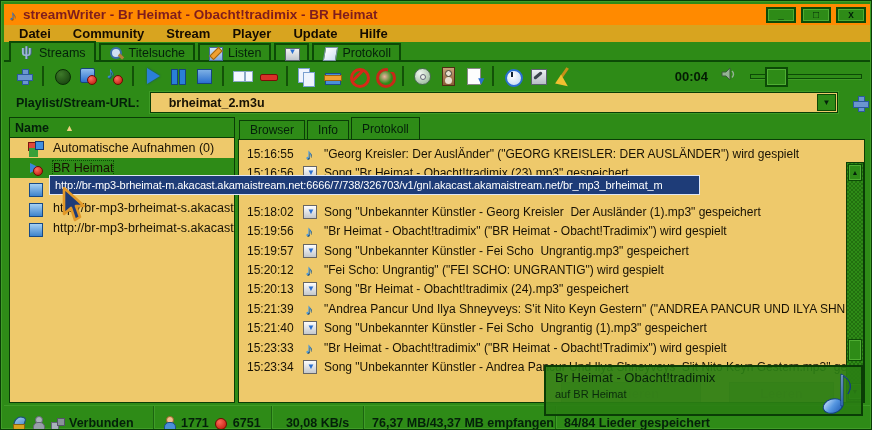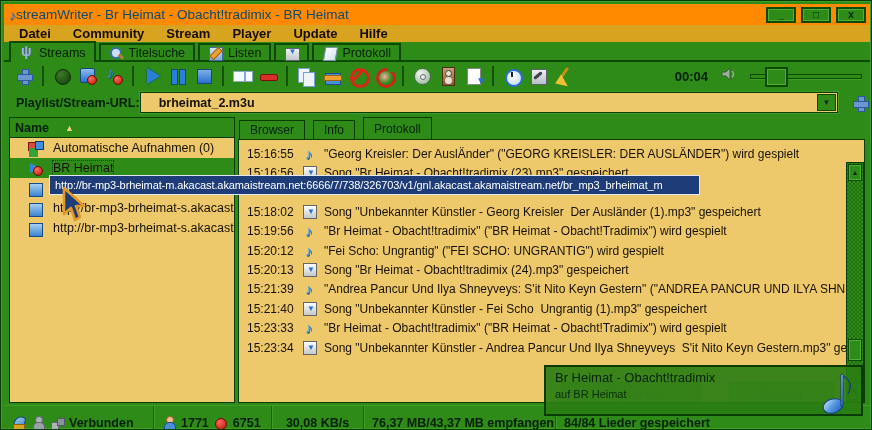--- a/index.html
+++ b/index.html
@@ -10,21 +10,21 @@
   body{background:#333;font-family:"Liberation Sans",sans-serif}
   .window{position:relative;width:872px;height:430px;background:var(--green);
     border:1px solid var(--green-deep);overflow:hidden;
     box-shadow:inset 0 0 0 1px #3f9c27}
   .abs{position:absolute}
 
   
   .titlebar{left:3px;top:3px;width:866px;height:21px;background:var(--orange);
     display:flex;align-items:center;padding-left:5px}
   .app-note{color:#2a6fd0;font-size:14px;font-weight:bold;text-shadow:1px 1px 0 #b05e00}
-  .title-text{color:#0c4a6e;font-weight:normal;font-size:13.5px;margin-left:0;white-space:nowrap}
+  .title-text{color:#7f1d1d;font-weight:bold;font-size:13.5px;margin-left:7px;white-space:nowrap}
   .win-buttons{margin-left:auto;display:flex;gap:5px;margin-right:4px}
   .win-btn{width:30px;height:16px;background:var(--green);border:2px solid var(--green-dd);
     box-shadow:inset 0 0 0 1px #4fae33;color:#02230a;font-weight:bold;font-size:10px;
     display:flex;align-items:center;justify-content:center;line-height:1}
 
   
   .menubar{left:3px;top:24px;width:866px;height:17px;background:var(--gold);
     display:flex;align-items:center;padding-left:4px}
   .menu-item{padding:0 11px;font-weight:bold;font-size:13px;color:#160c00;white-space:nowrap}
 
@@ -101,21 +101,21 @@
   .tb-time{margin-left:auto;font-weight:bold;font-size:13px;color:#041c04}
   .vol-speaker{margin-left:6px;flex:none}
   .vol-track{width:112px;height:5px;border:1px solid var(--green-dd);background:var(--green);
     position:relative;margin-left:7px;flex:none;box-shadow:0 1px 0 #3f9c27}
   .vol-thumb{position:absolute;left:14px;top:-8px;width:23px;height:20px;background:var(--green);
     border:2px solid var(--green-dd);box-shadow:inset 0 0 0 1px #4fae33}
 
   
   .urlrow{left:3px;top:89px;width:866px;height:25px;display:flex;align-items:center}
   .url-label{margin-left:12px;font-weight:bold;font-size:12.5px;color:#04200a;white-space:nowrap}
-  .combo{width:702px;height:21px;background:var(--tan);
+  .combo{margin-left:10px;width:702px;height:21px;background:var(--tan);
     border:1px solid var(--green-deep);position:relative;display:flex;align-items:center;
     box-shadow:0 0 0 1px #3f9c27}
   .combo-value{margin-left:18px;font-size:12.5px;font-weight:bold;color:#181204}
   .combo-btn{position:absolute;right:1px;top:1px;width:19px;height:17px;background:var(--green);
     border:1px solid var(--green-dd);display:flex;align-items:center;justify-content:center;
     color:#04200a;font-size:8px}
   .url-add{margin-left:12px}
 
   
   .tree-panel{left:8px;top:116px;width:226px;height:286px;border:1px solid var(--green-deep);
@@ -135,21 +135,21 @@
     background:#4090e0;border:1px solid #14386e;box-shadow:-6px 7px 0 #38a038}
   [data-name="recording-stream-icon"]::before{content:"";position:absolute;left:2px;top:2px;width:0;height:0;
     border-left:10px solid #3888d8;border-top:5px solid transparent;border-bottom:5px solid transparent}
   [data-name="recording-stream-icon"]::after{content:"";position:absolute;right:0;bottom:0;width:8px;height:8px;border-radius:50%;
     background:radial-gradient(circle at 35% 30%,#ff7060,#b81404);border:1px solid #6e0a04}
   [data-name="stream-icon"]::before{content:"";position:absolute;left:1px;top:2px;width:12px;height:12px;
     background:linear-gradient(180deg,#a6d0f2,#3d84cc);border:1px solid #174a86}
 
   
   .log-panel{left:237px;top:116px;width:627px;height:286px}
-  .log-tabs{height:22px;display:flex;align-items:flex-end;gap:8px;padding-left:1px}
+  .log-tabs{height:22px;display:flex;align-items:flex-end;gap:2px;padding-left:1px}
   .log-tab{height:19px;padding:0 10px;background:var(--green);border:1px solid var(--green-deep);
     border-bottom:none;font-size:12px;color:#04200a;display:flex;align-items:center;white-space:nowrap}
   .log-tab[data-state="active"]{height:22px}
   .log-area{position:absolute;left:0;top:22px;right:0;bottom:0;background:var(--tan);
     border:1px solid var(--green-deep);overflow:hidden}
   .log-rows{position:absolute;left:0;top:4px;right:18px;bottom:0;overflow:hidden}
   .log-row{height:19.4px;display:flex;align-items:center;overflow:hidden}
   .log-time{width:52px;margin-left:8px;font-size:12px;color:#181204;flex:none}
   .log-icon{width:14px;height:14px;margin-left:4px;position:relative;flex:none}
   .log-text{margin-left:7px;font-size:12px;color:#181204;white-space:pre;overflow:hidden}
@@ -364,20 +364,25 @@
           <span class="log-time" data-name="log-entry-time">15:18:02</span>
           <span class="log-icon" data-name="save-icon"></span>
           <span class="log-text" data-name="log-entry-text">Song "Unbekannter Künstler - Georg Kreisler  Der Ausländer (1).mp3" gespeichert</span>
         </div>
           <div class="log-row" data-name="log-entry">
           <span class="log-time" data-name="log-entry-time">15:19:56</span>
           <span class="log-icon" data-name="music-note-icon"></span>
           <span class="log-text" data-name="log-entry-text">"Br Heimat - Obacht!tradimix" ("BR Heimat - Obacht!Tradimix") wird gespielt</span>
         </div>
           <div class="log-row" data-name="log-entry">
+          <span class="log-time" data-name="log-entry-time">15:19:57</span>
+          <span class="log-icon" data-name="save-icon"></span>
+          <span class="log-text" data-name="log-entry-text">Song "Unbekannter Künstler - Fei Scho  Ungrantig.mp3" gespeichert</span>
+        </div>
+          <div class="log-row" data-name="log-entry">
           <span class="log-time" data-name="log-entry-time">15:20:12</span>
           <span class="log-icon" data-name="music-note-icon"></span>
           <span class="log-text" data-name="log-entry-text">"Fei Scho: Ungrantig" ("FEI SCHO: UNGRANTIG") wird gespielt</span>
         </div>
           <div class="log-row" data-name="log-entry">
           <span class="log-time" data-name="log-entry-time">15:20:13</span>
           <span class="log-icon" data-name="save-icon"></span>
           <span class="log-text" data-name="log-entry-text">Song "Br Heimat - Obacht!tradimix (24).mp3" gespeichert</span>
         </div>
           <div class="log-row" data-name="log-entry">

